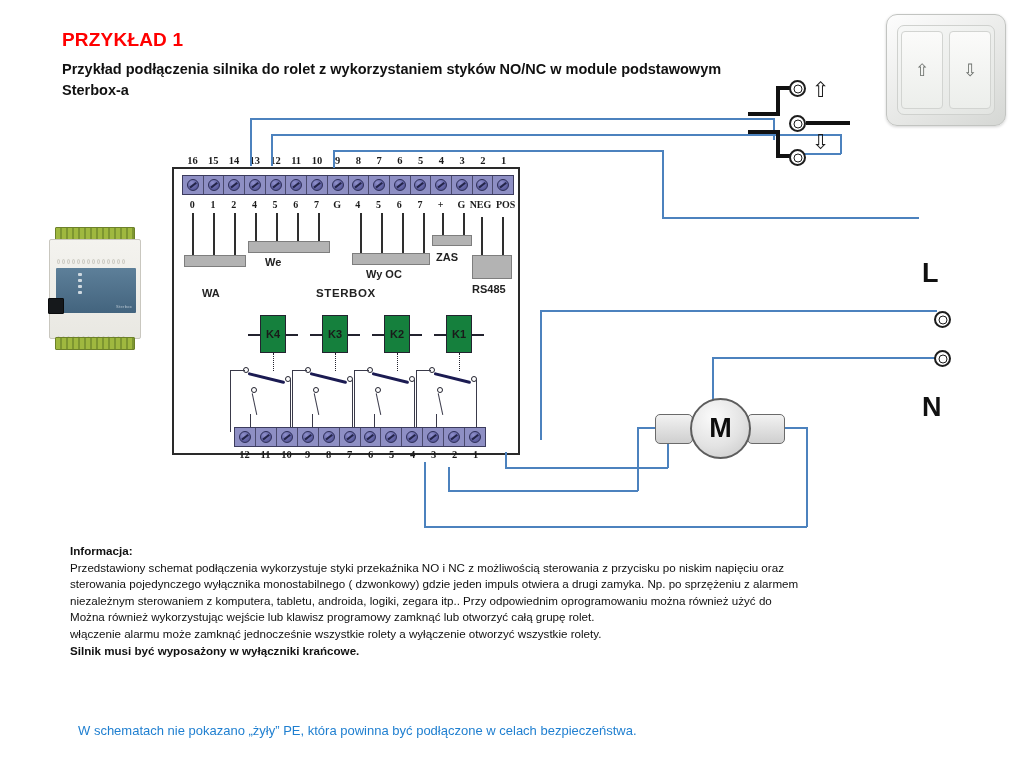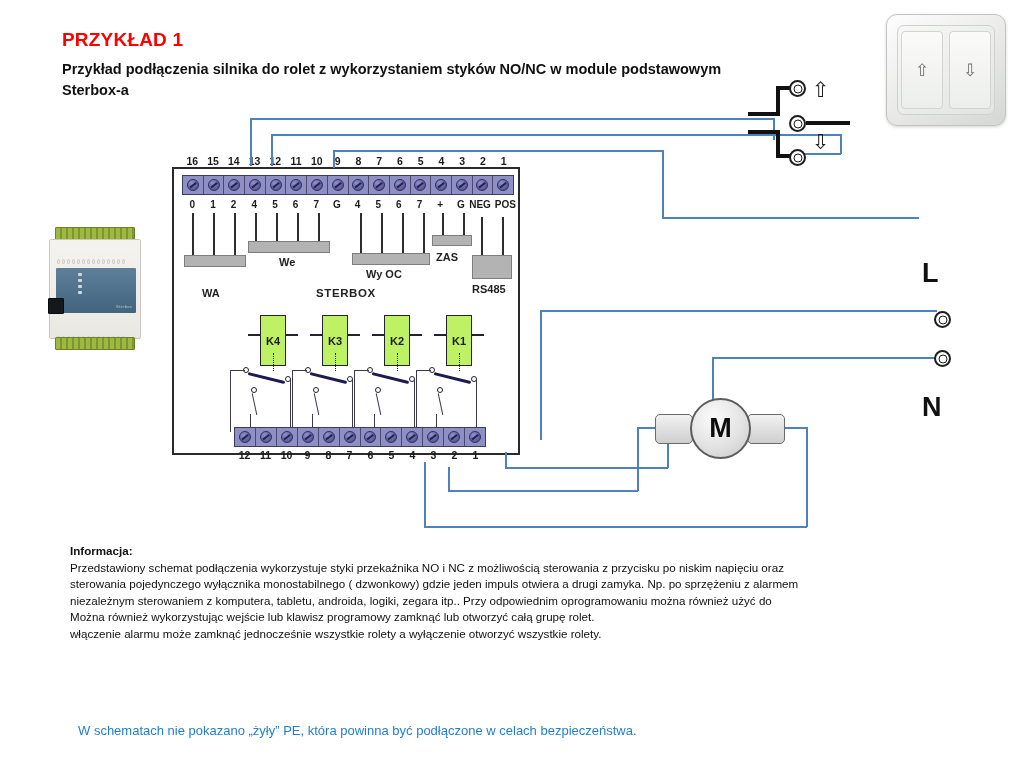--- a/index.html
+++ b/index.html
@@ -124,42 +124,42 @@
 
   .num-row {
     position: absolute; display: flex;
   }
   .num-row.top-nums { left: 8px; top: -14px; width: 332px; }
   .num-row.sub-nums { left: 8px; top: 30px; width: 332px; }
   .num-row.bottom-nums { left: 60px; top: 280px; width: 252px; }
   .num-row span {
     flex: 1 1 0; text-align: center;
     font-size: 10.5px; font-weight: bold; color: #1b1b1b;
-    font-family: Liberation Sans, sans-serif;
+    font-family: Liberation Serif, serif;
   }
   .num-row.sub-nums span { font-size: 10px; }
 
   .grp-box {
     position: absolute; background: #b3b3b3;
     border: 1px solid #7e7e7e;
   }
   .grp-label {
     position: absolute; font-size: 11px; font-weight: bold;
     color: #222; font-family: "Liberation Sans", sans-serif;
   }
   .lead-line { position: absolute; background: #2e2e2e; width: 1.5px; }
   .sterbox-label {
     position: absolute; left: 142px; top: 118px;
     font-size: 11.5px; font-weight: bold; color: #222; letter-spacing: .6px;
   }
 
   
   .relay-coil {
-    position: absolute; width: 26px; height: 51px;
-    border: 1.6px solid #23232f; background: #bef264;
+    position: absolute; width: 26px; height: 38px;
+    border: 1.6px solid #23232f; background: #15803d;
     display: flex; align-items: center; justify-content: center;
     font-size: 11px; font-weight: bold; color: #1a1a1a;
   }
   .coil-wire {
     position: absolute; height: 1.6px; width: 12px; background: #23232f;
   }
   .relay-grp { position: absolute; }
   .contact-blade {
     position: absolute; height: 3px; background: #1b1b52;
     border-radius: 2px; transform-origin: left center;
@@ -399,21 +399,21 @@
     <div class="lead-line" style="left:249px; top:44px; height:40px;"></div>
     <div class="lead-line" style="left:268px; top:44px; height:22px;"></div>
     <div class="lead-line" style="left:289px; top:44px; height:22px;"></div>
     <div class="lead-line" style="left:307px; top:48px; height:38px;"></div>
     <div class="lead-line" style="left:328px; top:48px; height:38px;"></div>
 
     <div class="grp-box" style="left:10px; top:86px;  width:62px; height:12px;"></div>
     <div class="grp-label" style="left:28px; top:118px;text-align:center;">WA</div>
 
     <div class="grp-box" style="left:74px; top:72px;  width:82px; height:12px;"></div>
-    <div class="grp-label" style="left:105px; top:87px;">We</div>
+    <div class="grp-label" style="left:91px; top:87px;">We</div>
 
     <div class="grp-box" style="left:178px; top:84px; width:78px; height:12px;"></div>
     <div class="grp-label" style="left:192px; top:99px;">Wy OC</div>
 
     <div class="grp-box" style="left:258px; top:66px; width:40px; height:11px;"></div>
     <div class="grp-label" style="left:262px; top:82px;">ZAS</div>
 
     <div class="grp-box" style="left:298px; top:86px; width:40px; height:24px;"></div>
     <div class="grp-label" style="left:298px; top:114px;">RS485</div>
 
@@ -608,17 +608,18 @@
     <div class="motor-circle">M</div>
   </div>
 
   <div class="info-block">
     <div class="lead">Informacja:</div>
     <div>Przedstawiony schemat podłączenia wykorzystuje styki przekaźnika NO i NC z możliwością sterowania z przycisku po niskim napięciu oraz</div>
     <div>sterowania  pojedynczego wyłącznika monostabilnego ( dzwonkowy) gdzie jeden impuls otwiera a drugi zamyka. Np. po sprzężeniu z alarmem</div>
     <div>niezależnym sterowaniem z komputera, tabletu, androida, logiki, zegara itp.. Przy odpowiednim oprogramowaniu można również użyć do</div>
     <div>Można również wykorzystując wejście lub klawisz programowy zamknąć lub otworzyć całą grupę rolet.</div>
     <div>włączenie alarmu może zamknąć jednocześnie wszystkie rolety a wyłączenie otworzyć wszystkie rolety.</div>
+    <div class="strong-line">Silnik musi być wyposażony w wyłączniki krańcowe.</div>
   </div>
 
   <div class="pe-note">W schematach nie pokazano „żyły” PE, która powinna być podłączone w celach bezpieczeństwa.</div>
 
 </div>
 
 </body></html>

